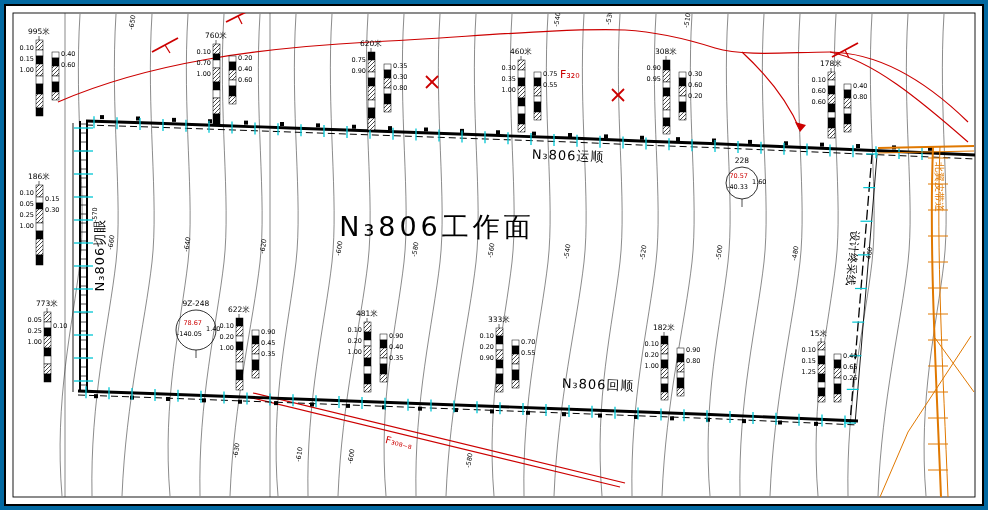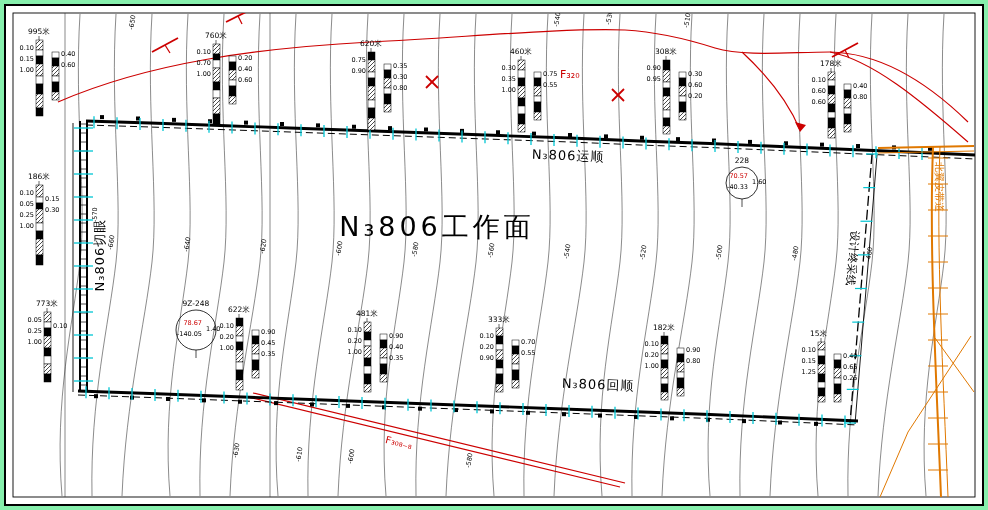--- a/index.html
+++ b/index.html
@@ -1,16 +1,16 @@
 <!DOCTYPE html>
 <html><head>
 <meta charset="utf-8">
 <style>
   html,body{margin:0;padding:0;background:#fff;}
-  .sheet{position:relative;width:988px;height:510px;background:#86efac;overflow:hidden;
+  .sheet{position:relative;width:988px;height:510px;background:#0369a1;overflow:hidden;
          font-family:"DejaVu Sans",sans-serif;}
   svg text{font-family:"DejaVu Sans",sans-serif;fill:#000;}
   .tiny{font-size:6.5px;}
   .small{font-size:7.5px;}
   .gw{font-size:13px;letter-spacing:1px;}
   .title{font-size:27px;letter-spacing:4px;}
   .lab11{font-size:11px;}
   .lab10{font-size:10px;}
   .red{fill:#cc0000;}
   .orange-t{fill:#e07800;}

